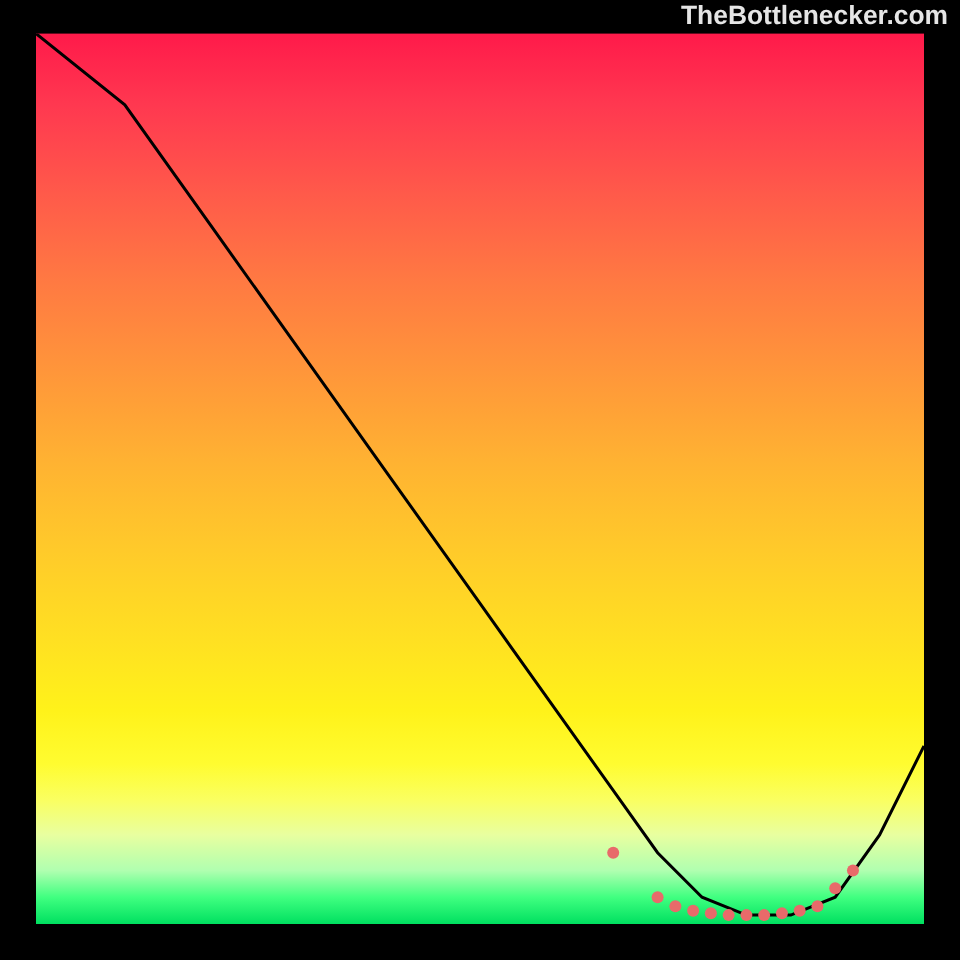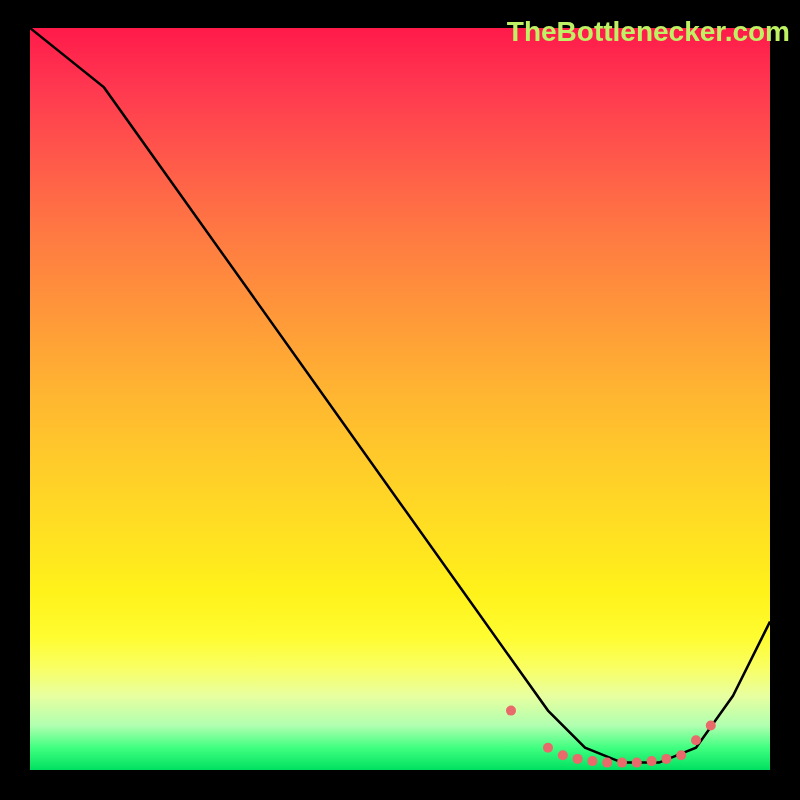--- a/index.html
+++ b/index.html
@@ -6,24 +6,24 @@
   body {
     width: 800px;
     height: 800px;
     background: #000;
     position: relative;
     font-family: Arial, sans-serif;
     overflow: hidden;
   }
   .watermark {
     position: absolute;
-    top: 16px;
+    top: 0;
     right: 10px;
-    color: #bef264;
-    font-size: 28px;
+    color: #e5e5e5;
+    font-size: 22px;
     font-weight: bold;
     z-index: 10;
   }
   .plot-area {
     position: absolute;
     left: 30px;
     top: 28px;
     width: 740px;
     height: 742px;
   }

